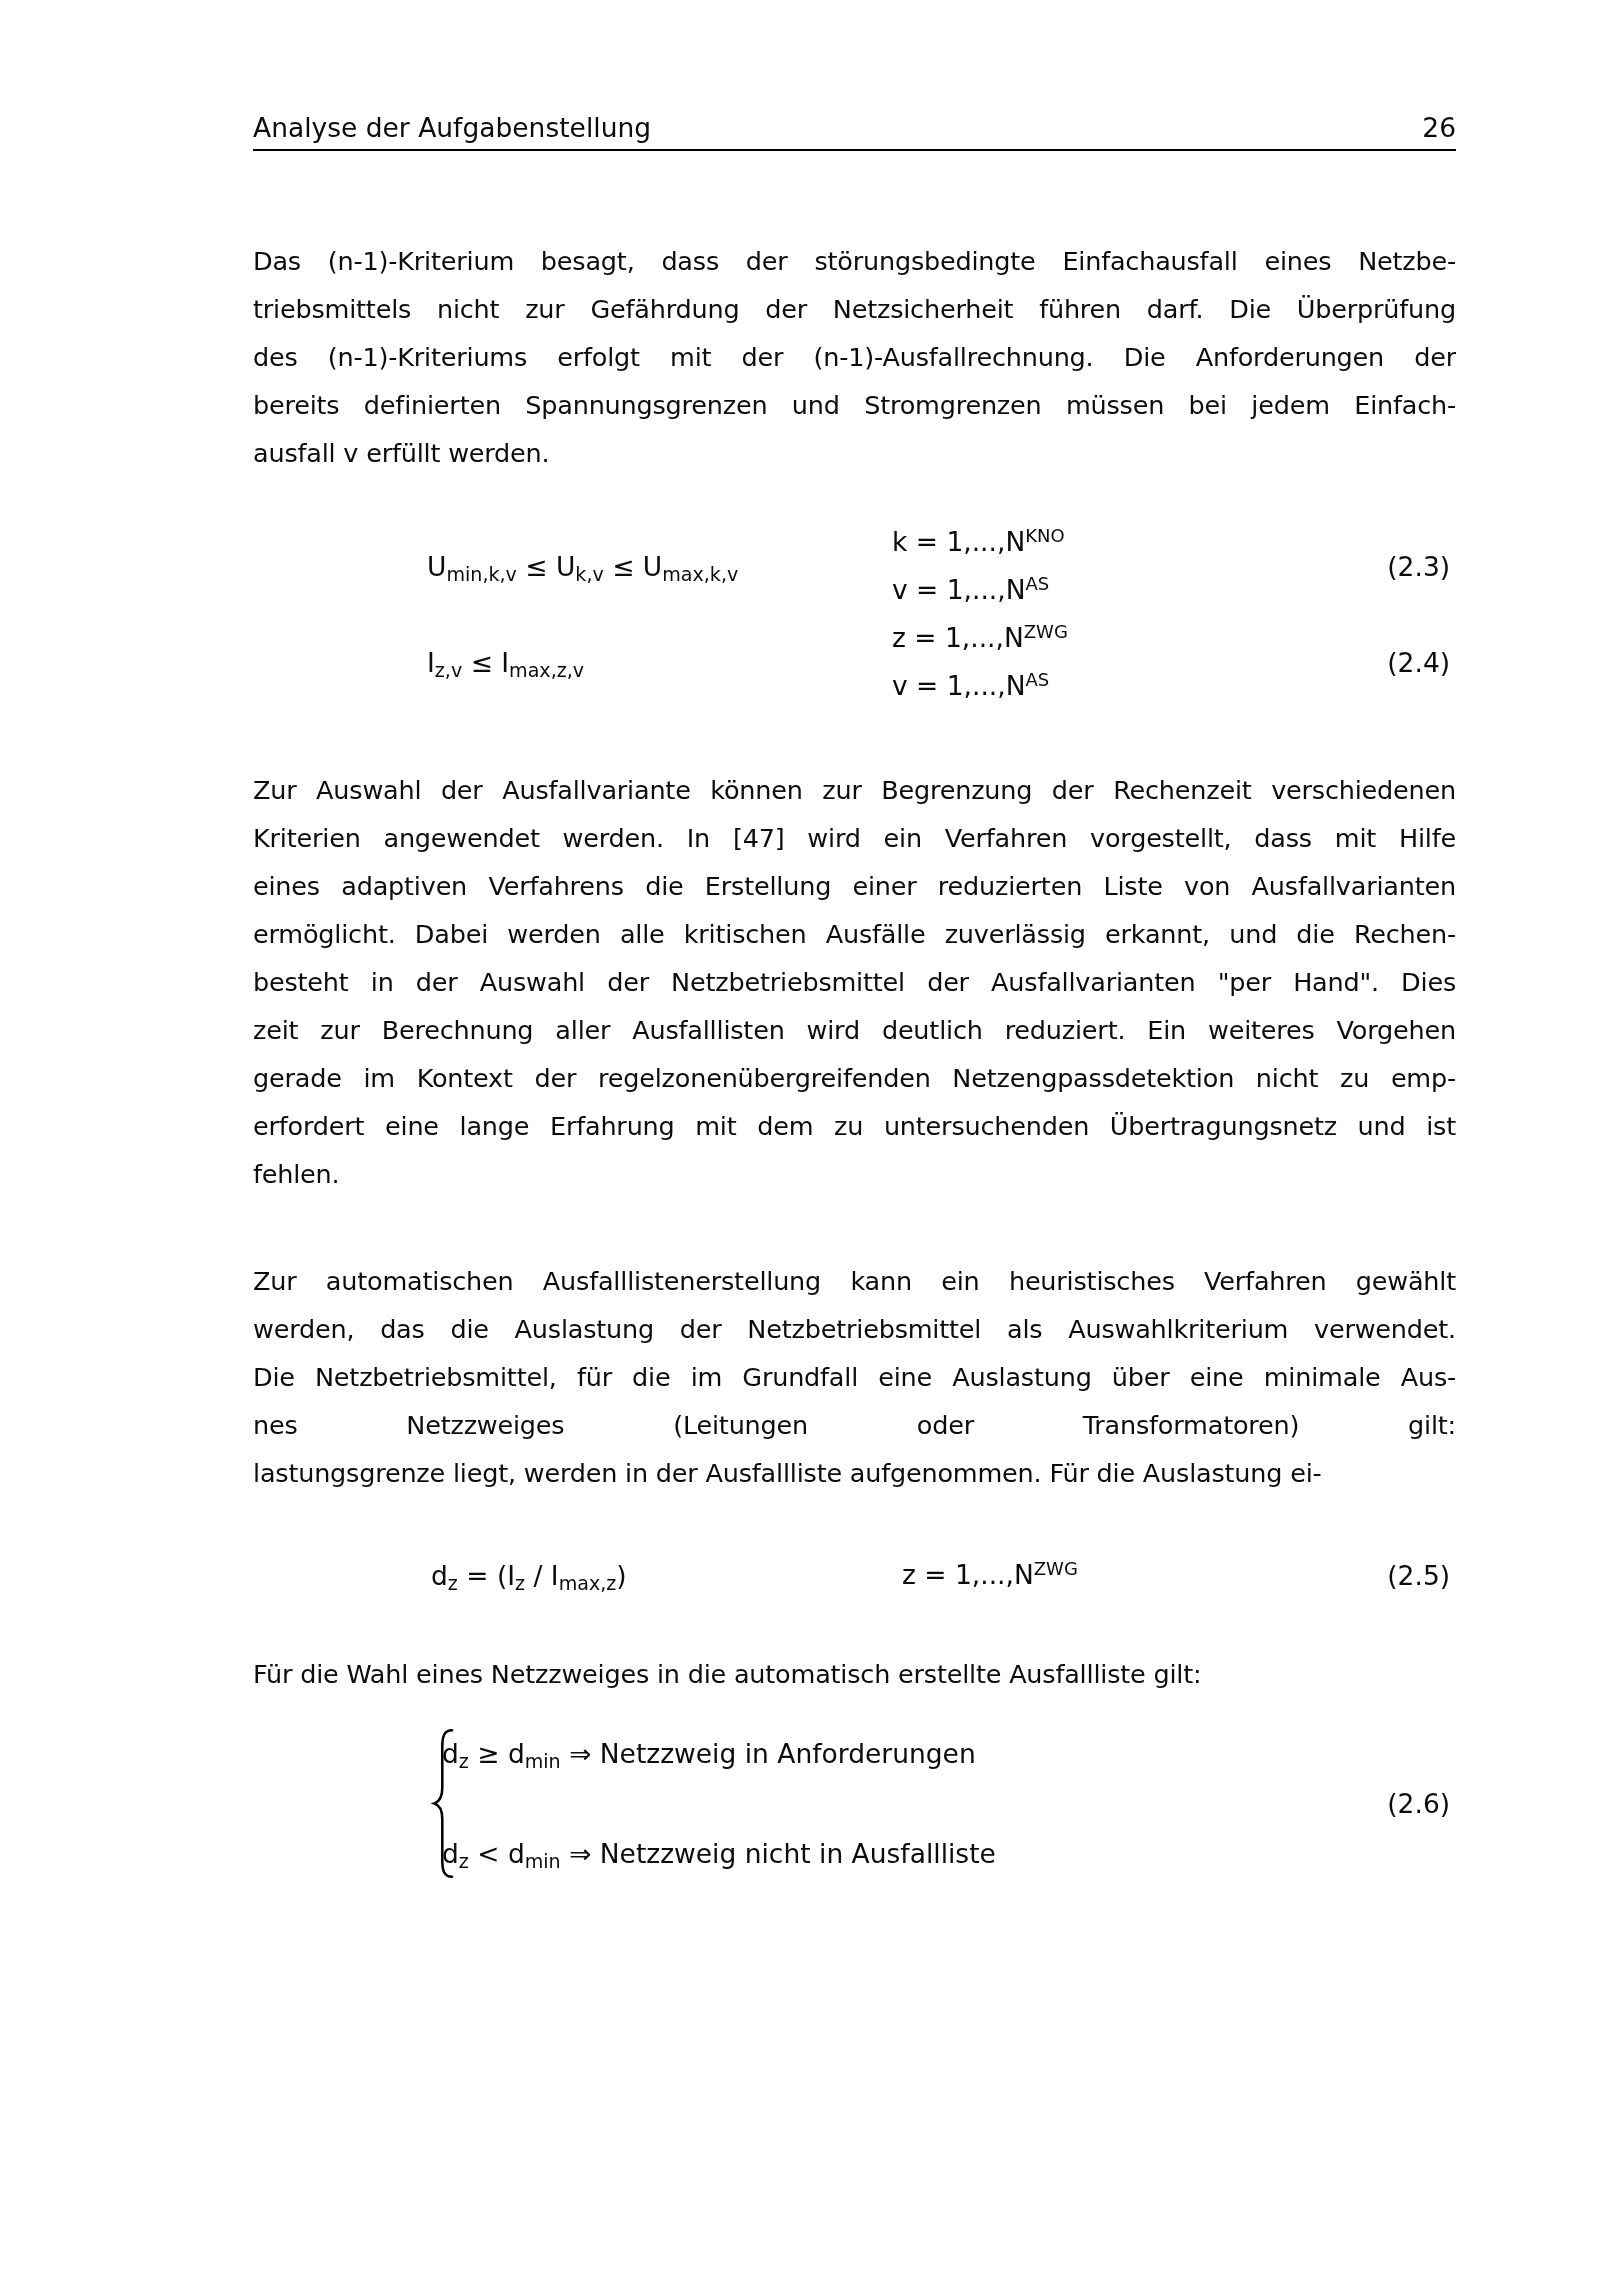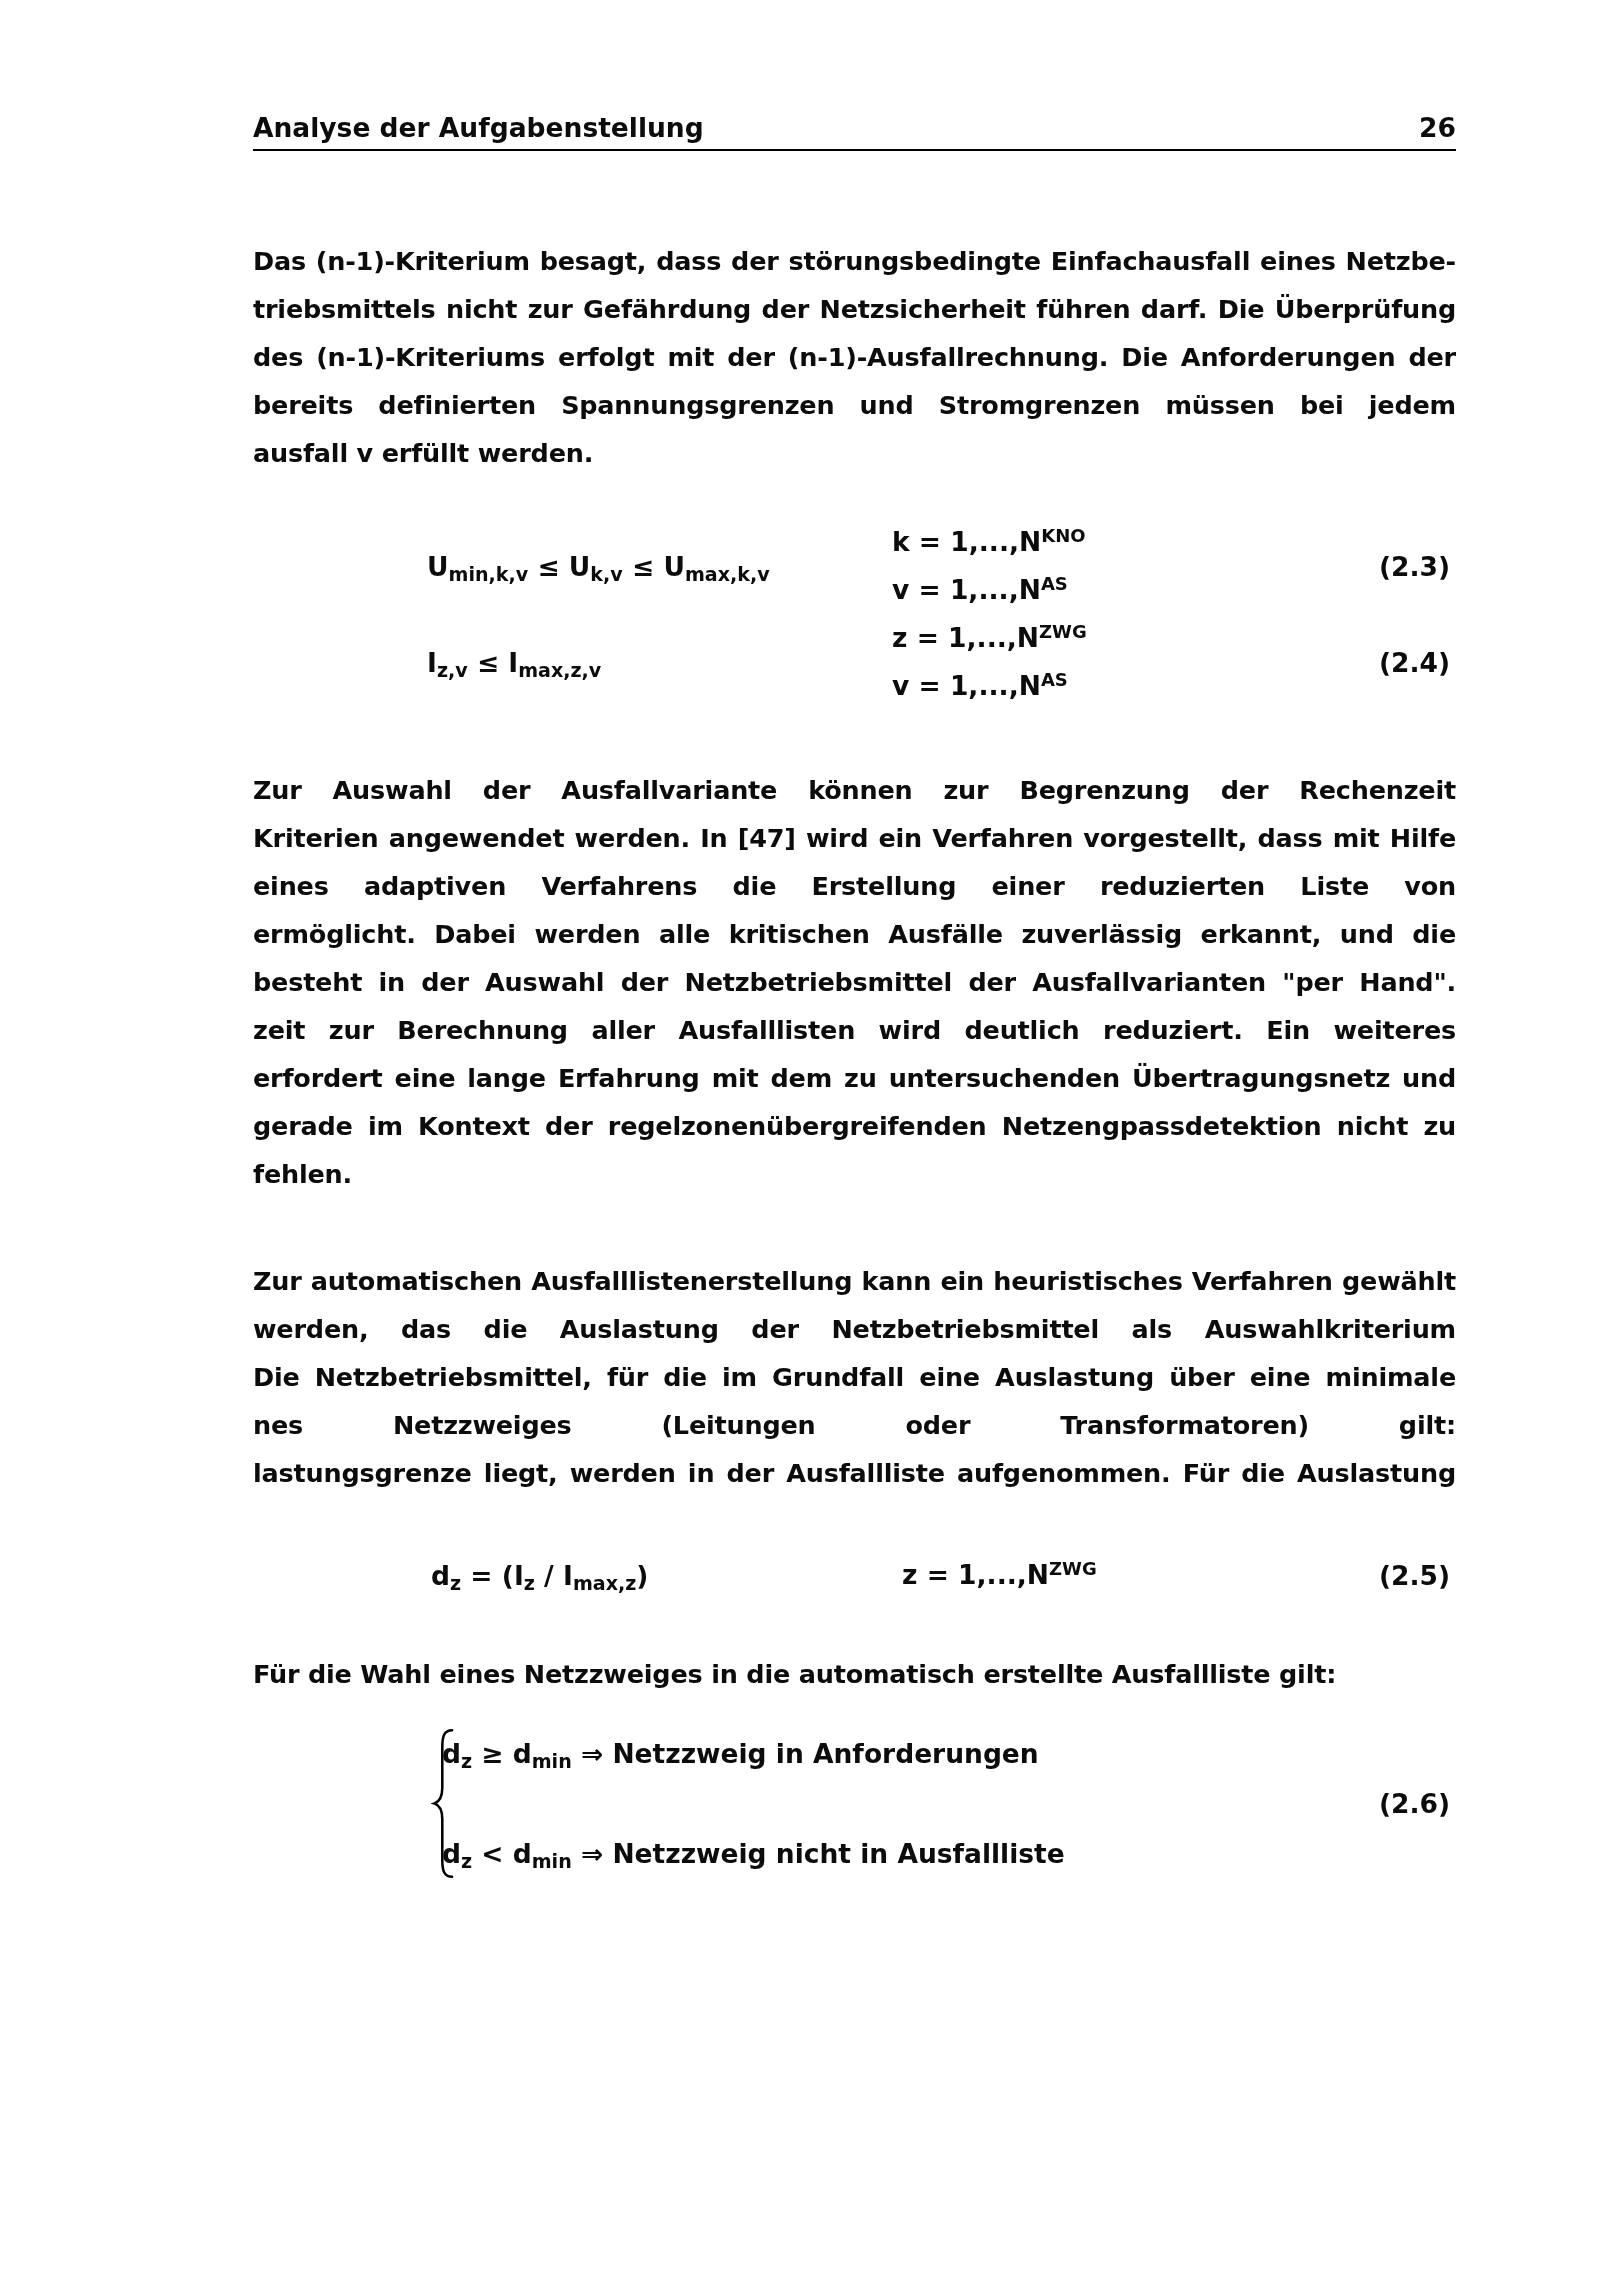--- a/index.html
+++ b/index.html
@@ -4,21 +4,21 @@
 <style>
   html,body { margin:0; padding:0; background:#ffffff; }
   .page {
     position:relative;
     width:1620px; height:2293px;
     background:#ffffff;
     color:#0c0c0c;
     font-family:"DejaVu Sans","Liberation Sans",sans-serif;
     overflow:hidden;
   }
-  .content { margin-left:253px; width:1203px;font-weight:bold; }
+  .content { margin-left:253px; width:1203px; }
 
   
   .header-row {
     display:flex; justify-content:space-between; align-items:flex-end;
     padding-top:112px; padding-bottom:5.9px;
     border-bottom:2.9px solid #000;
     font-size:26.5px; line-height:31px;
   }
 
   
@@ -97,22 +97,22 @@
       <span class="eq-label">(2.4)</span>
     </div>
 
     <div class="para" id="p2">
         <div class="tline">Zur Auswahl der Ausfallvariante können zur Begrenzung der Rechenzeit verschiedenen</div>
         <div class="tline">Kriterien angewendet werden. In [47] wird ein Verfahren vorgestellt, dass mit Hilfe</div>
         <div class="tline">eines adaptiven Verfahrens die Erstellung einer reduzierten Liste von Ausfallvarianten</div>
         <div class="tline">ermöglicht. Dabei werden alle kritischen Ausfälle zuverlässig erkannt, und die Rechen-</div>
         <div class="tline">besteht in der Auswahl der Netzbetriebsmittel der Ausfallvarianten "per Hand". Dies</div>
         <div class="tline">zeit zur Berechnung aller Ausfalllisten wird deutlich reduziert. Ein weiteres Vorgehen</div>
+        <div class="tline">gerade im Kontext der regelzonenübergreifenden Netzengpassdetektion nicht zu emp-</div>
         <div class="tline">erfordert eine lange Erfahrung mit dem zu untersuchenden Übertragungsnetz und ist</div>
-        <div class="tline">gerade im Kontext der regelzonenübergreifenden Netzengpassdetektion nicht zu emp-</div>
         <div class="tline">fehlen.</div>
       </div>
 
     <div class="para" id="p3">
         <div class="tline">Zur automatischen Ausfalllistenerstellung kann ein heuristisches Verfahren gewählt</div>
         <div class="tline">werden, das die Auslastung der Netzbetriebsmittel als Auswahlkriterium verwendet.</div>
         <div class="tline">Die Netzbetriebsmittel, für die im Grundfall eine Auslastung über eine minimale Aus-</div>
         <div class="tline">nes Netzzweiges (Leitungen oder Transformatoren) gilt:</div>
         <div class="tline">lastungsgrenze liegt, werden in der Ausfallliste aufgenommen. Für die Auslastung ei-</div>
       </div>

